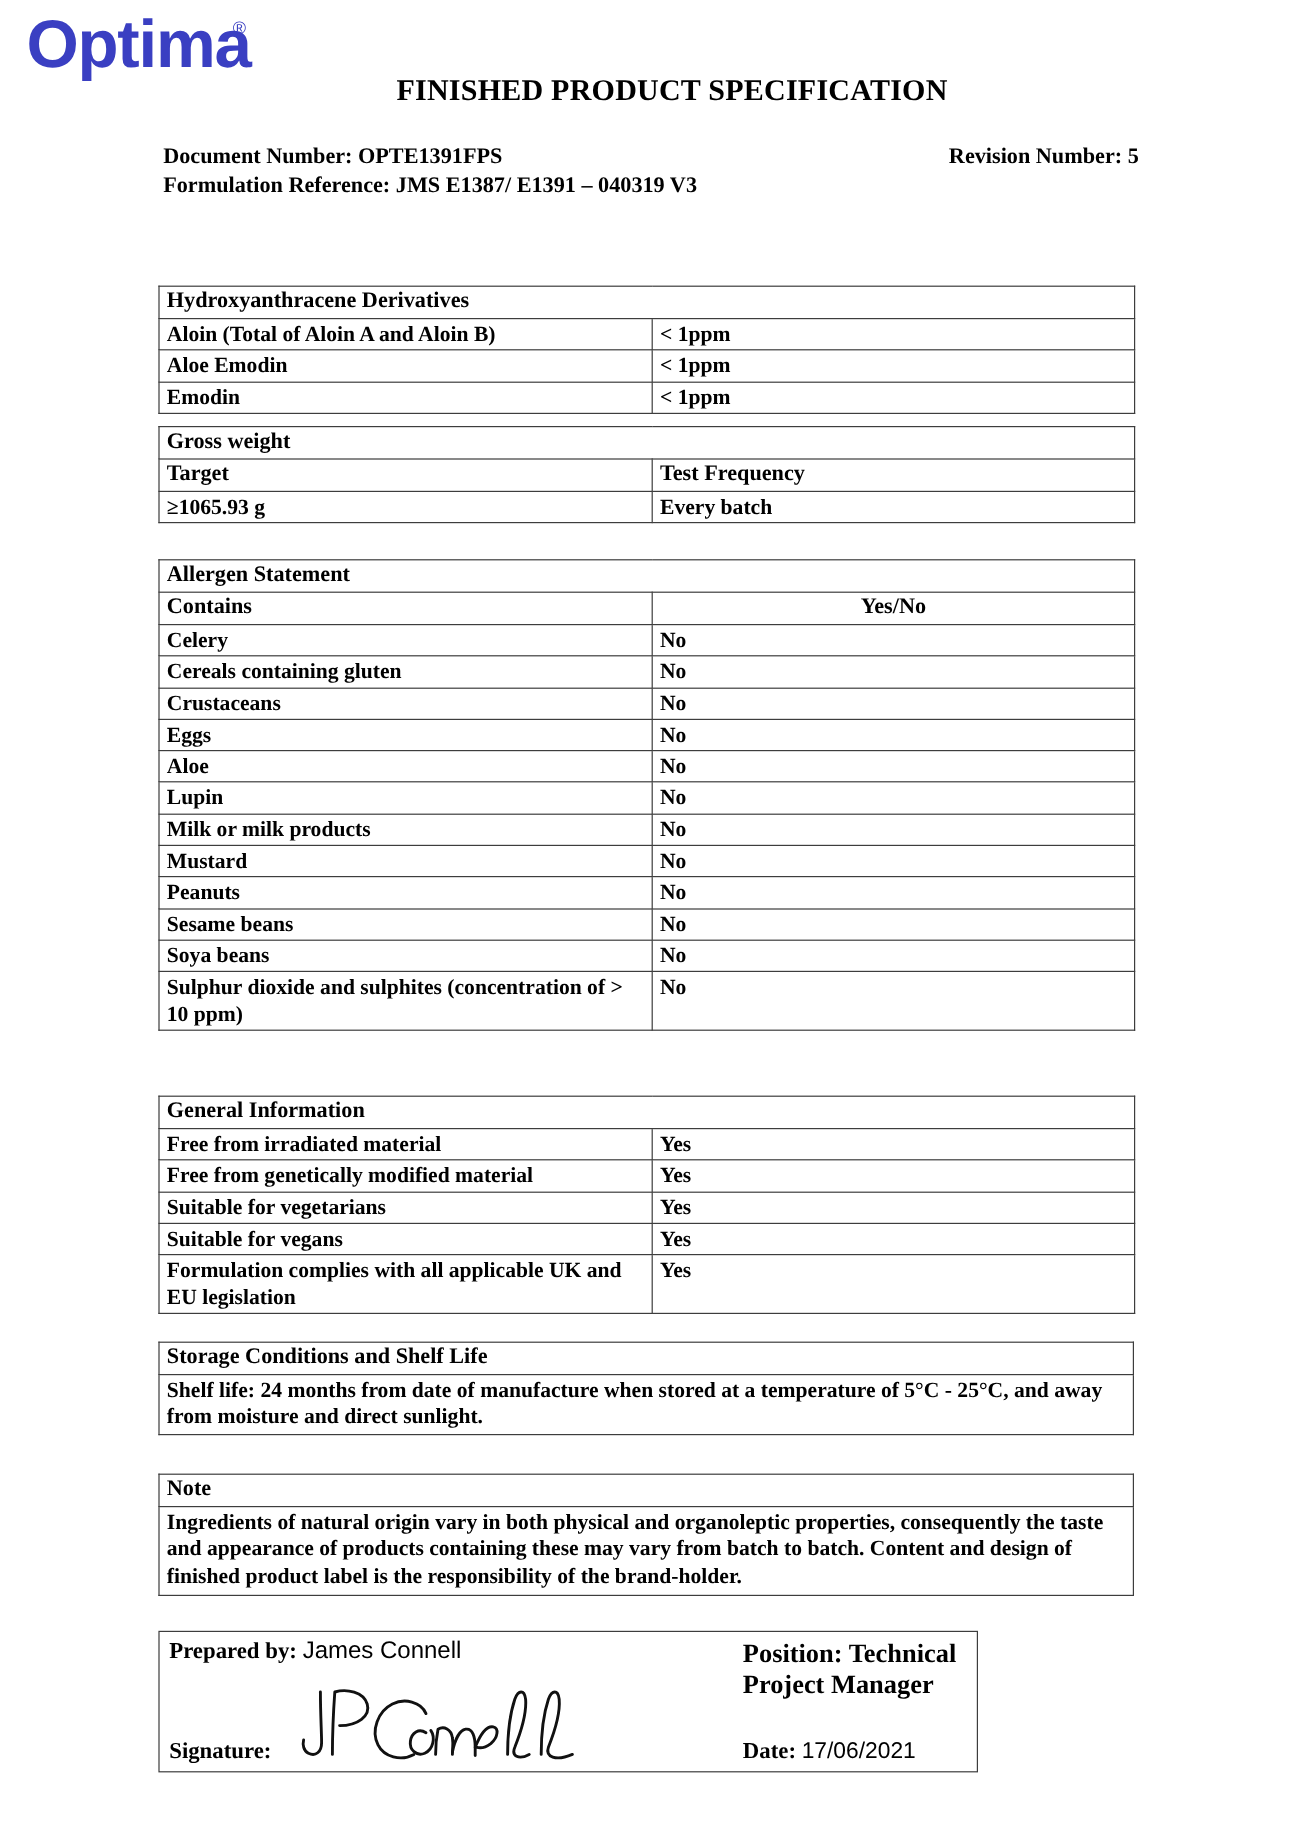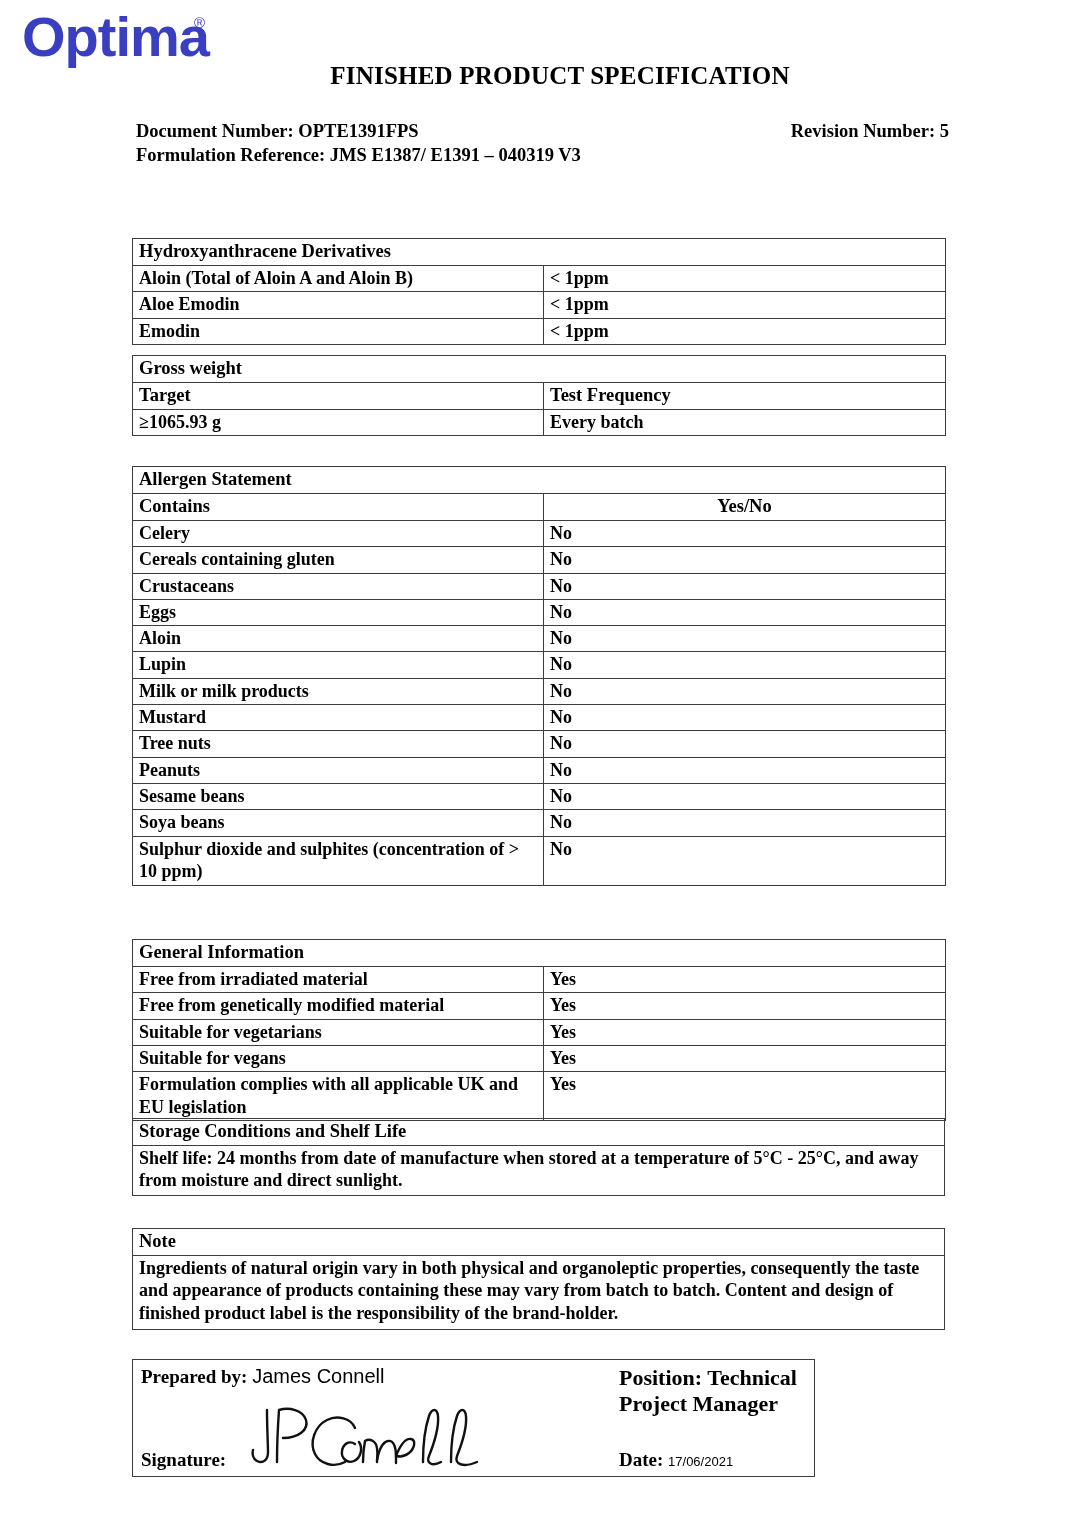--- a/index.html
+++ b/index.html
@@ -131,21 +131,21 @@
   .date-label {
     position: absolute;
     left: 486px;
     bottom: 5px;
     font-size: 19px;
     font-weight: bold;
   }
   .fill {
     font-family: "Liberation Sans", "DejaVu Sans", sans-serif;
     font-weight: normal;
-    font-size: 13px;
+    font-size: 19px;
   }
   .sig-name-fill {
     font-family: "Liberation Sans", "DejaVu Sans", sans-serif;
     font-weight: normal;
     font-size: 20px;
   }
   .signature-img {
     position: absolute;
     left: 104px;
     bottom: 0px;
@@ -252,37 +252,33 @@
       </tr>
       <tr>
         <td class="h22">Crustaceans</td>
         <td class="h22 val">No</td>
       </tr>
       <tr>
         <td class="h22">Eggs</td>
         <td class="h22 val">No</td>
       </tr>
       <tr>
-        <td class="h22">Aloin</td>
+        <td class="h22">Aloe</td>
         <td class="h22 val">No</td>
       </tr>
       <tr>
         <td class="h22">Lupin</td>
         <td class="h22 val">No</td>
       </tr>
       <tr>
         <td class="h22">Milk or milk products</td>
         <td class="h22 val">No</td>
       </tr>
       <tr>
         <td class="h22">Mustard</td>
-        <td class="h22 val">No</td>
-      </tr>
-      <tr>
-        <td class="h22">Tree nuts</td>
         <td class="h22 val">No</td>
       </tr>
       <tr>
         <td class="h22">Peanuts</td>
         <td class="h22 val">No</td>
       </tr>
       <tr>
         <td class="h22">Sesame beans</td>
         <td class="h22 val">No</td>
       </tr>
@@ -291,21 +287,21 @@
         <td class="h22 val">No</td>
       </tr>
       <tr>
         <td style="height:45px">Sulphur dioxide and sulphites (concentration of &gt; 10 ppm)</td>
         <td class="val" style="height:45px">No</td>
       </tr>
     </tbody>
   </table>
 </div>
 
-<div class="sheet" style="top:939px;">
+<div class="sheet" style="top:913px;">
   <table class="spec">
     <colgroup>
         <col style="width:411px">
         <col style="width:402px">
       </colgroup>
     <tbody>
       <tr>
         <td class="caption" colspan="2">General Information</td>
       </tr>
       <tr>

